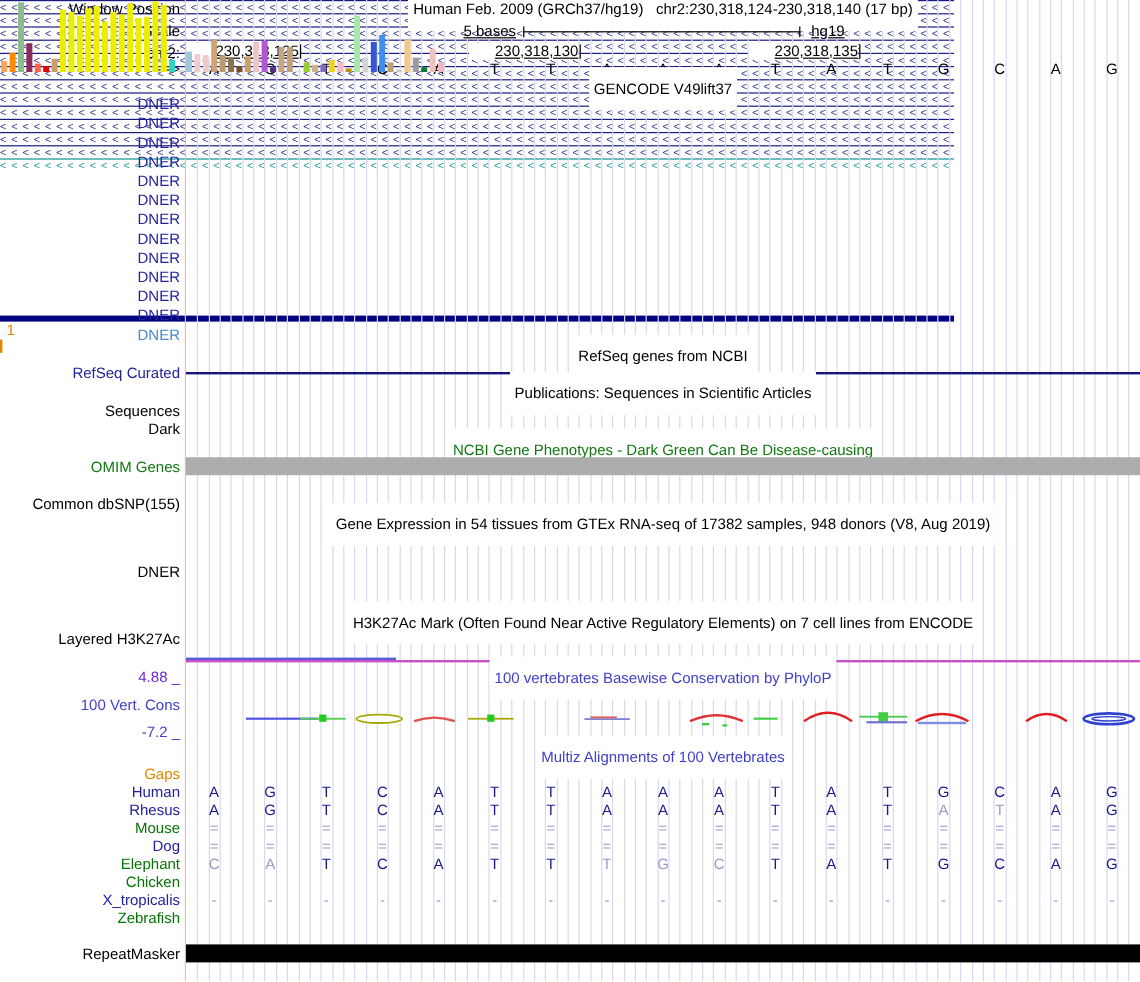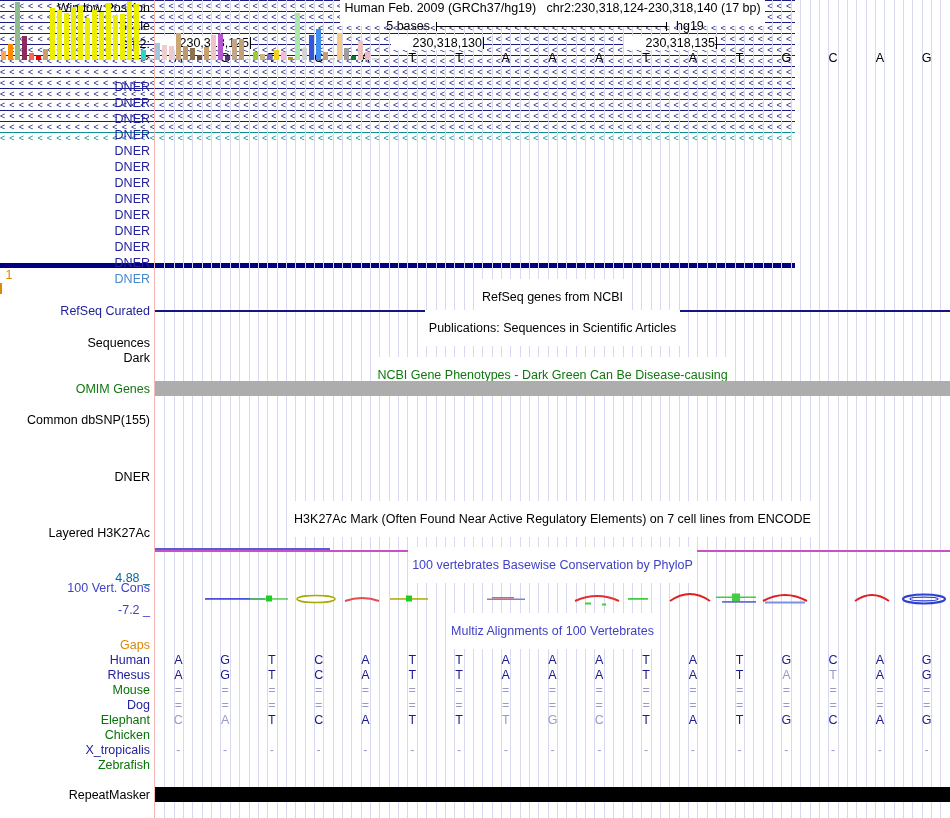--- a/index.html
+++ b/index.html
@@ -1,21 +1,21 @@
 <!DOCTYPE html>
 <html><head>
 <meta charset="utf-8">
 <style>
   html,body{margin:0;padding:0;background:#fff;}
   .page{position:relative;width:950px;height:818px;background:#fff;overflow:hidden;
         font-family:"Liberation Sans",sans-serif;font-size:12.5px;color:#000;}
   .lbl{position:absolute;left:0;width:150px;text-align:right;line-height:14px;white-space:nowrap;}
   .ttl{position:absolute;left:155px;width:795px;text-align:center;line-height:15px;white-space:pre;}
   .ttl>span{background:#fff;padding:11px 4px;text-align:center;}
-  .abs{position:absolute;}
+  .abs{position:absolute;text-decoration:underline;}
   .gl{position:absolute;top:0;width:1px;height:818px;background:#D6D9EF;}
   .seqrow{position:absolute;left:155px;width:795px;display:flex;}
   .seqrow span{flex:1;text-align:center;line-height:15px;}
   .tick{position:absolute;width:1px;background:#000;}
 </style>
 </head>
 <body>
 
 <div class="page">
   <div id="gridlayer">
@@ -138,43 +138,45 @@
       <span>A</span>
       <span>T</span>
       <span>A</span>
       <span>T</span>
       <span>G</span>
       <span>C</span>
       <span>A</span>
       <span>G</span>
     </div>
 
+  <div class="ttl" style="top:67px;"><span>GENCODE V49lift37</span></div>
 
   <div class="ttl" style="top:290px;"><span>RefSeq genes from NCBI</span></div>
   <div class="lbl" style="top:304px;color:#22229C;">RefSeq Curated</div>
   <div class="abs" style="left:155px;top:310px;width:795px;height:2px;background:#151580;"></div>
 
   <div class="ttl" style="top:321px;"><span>Publications: Sequences in Scientific Articles</span></div>
   <div class="lbl" style="top:336px;">Sequences</div>
   <div class="lbl" style="top:351px;">Dark</div>
 
   <div class="ttl" style="top:368px;color:#117711;"><span>NCBI Gene Phenotypes - Dark Green Can Be Disease-causing</span></div>
   <div class="abs" style="left:155px;top:381px;width:795px;height:15px;background:#ADADAD;"></div>
   <div class="lbl" style="top:382px;color:#117711;">OMIM Genes</div>
 
   <div class="lbl" style="top:413px;">Common dbSNP(155)</div>
 
+  <div class="ttl" style="top:430px;"><span>Gene Expression in 54 tissues from GTEx RNA-seq of 17382 samples, 948 donors (V8, Aug 2019)</span></div>
   <div class="lbl" style="top:470px;">DNER</div>
 
   <div class="ttl" style="top:512px;"><span>H3K27Ac Mark (Often Found Near Active Regulatory Elements) on 7 cell lines from ENCODE</span></div>
   <div class="lbl" style="top:526px;">Layered H3K27Ac</div>
   <div class="abs" style="left:155px;top:550px;width:795px;height:2px;background:#C850C8;"></div>
   <div class="abs" style="left:155px;top:548px;width:175px;height:2px;background:#5B5BD6;"></div>
 
-  <div class="lbl" style="top:557px;color:#0369a1;margin-top:14px;">4.88 _</div>
+  <div class="lbl" style="top:557px;color:#6d28d9;">4.88 _</div>
   <div class="ttl" style="top:558px;color:#4040C8;"><span>100 vertebrates Basewise Conservation by PhyloP</span></div>
   <div class="lbl" style="top:581px;color:#4040C8;">100 Vert. Cons</div>
   <div class="lbl" style="top:603px;color:#4040C8;">-7.2 _</div>
 
   <div class="ttl" style="top:624px;color:#4040C8;"><span>Multiz Alignments of 100 Vertebrates</span></div>
 
   <div class="lbl" style="top:788px;">RepeatMasker</div>
   <div class="abs" style="left:155px;top:787px;width:795px;height:15px;background:#000;"></div>
 <div class="lbl" style="top: 80px; color: rgb(34, 34, 156);">DNER</div>
     <div style="left: 155px; top: 87px; width: 795px; height: 1px; background: rgb(26, 26, 128);"></div>

